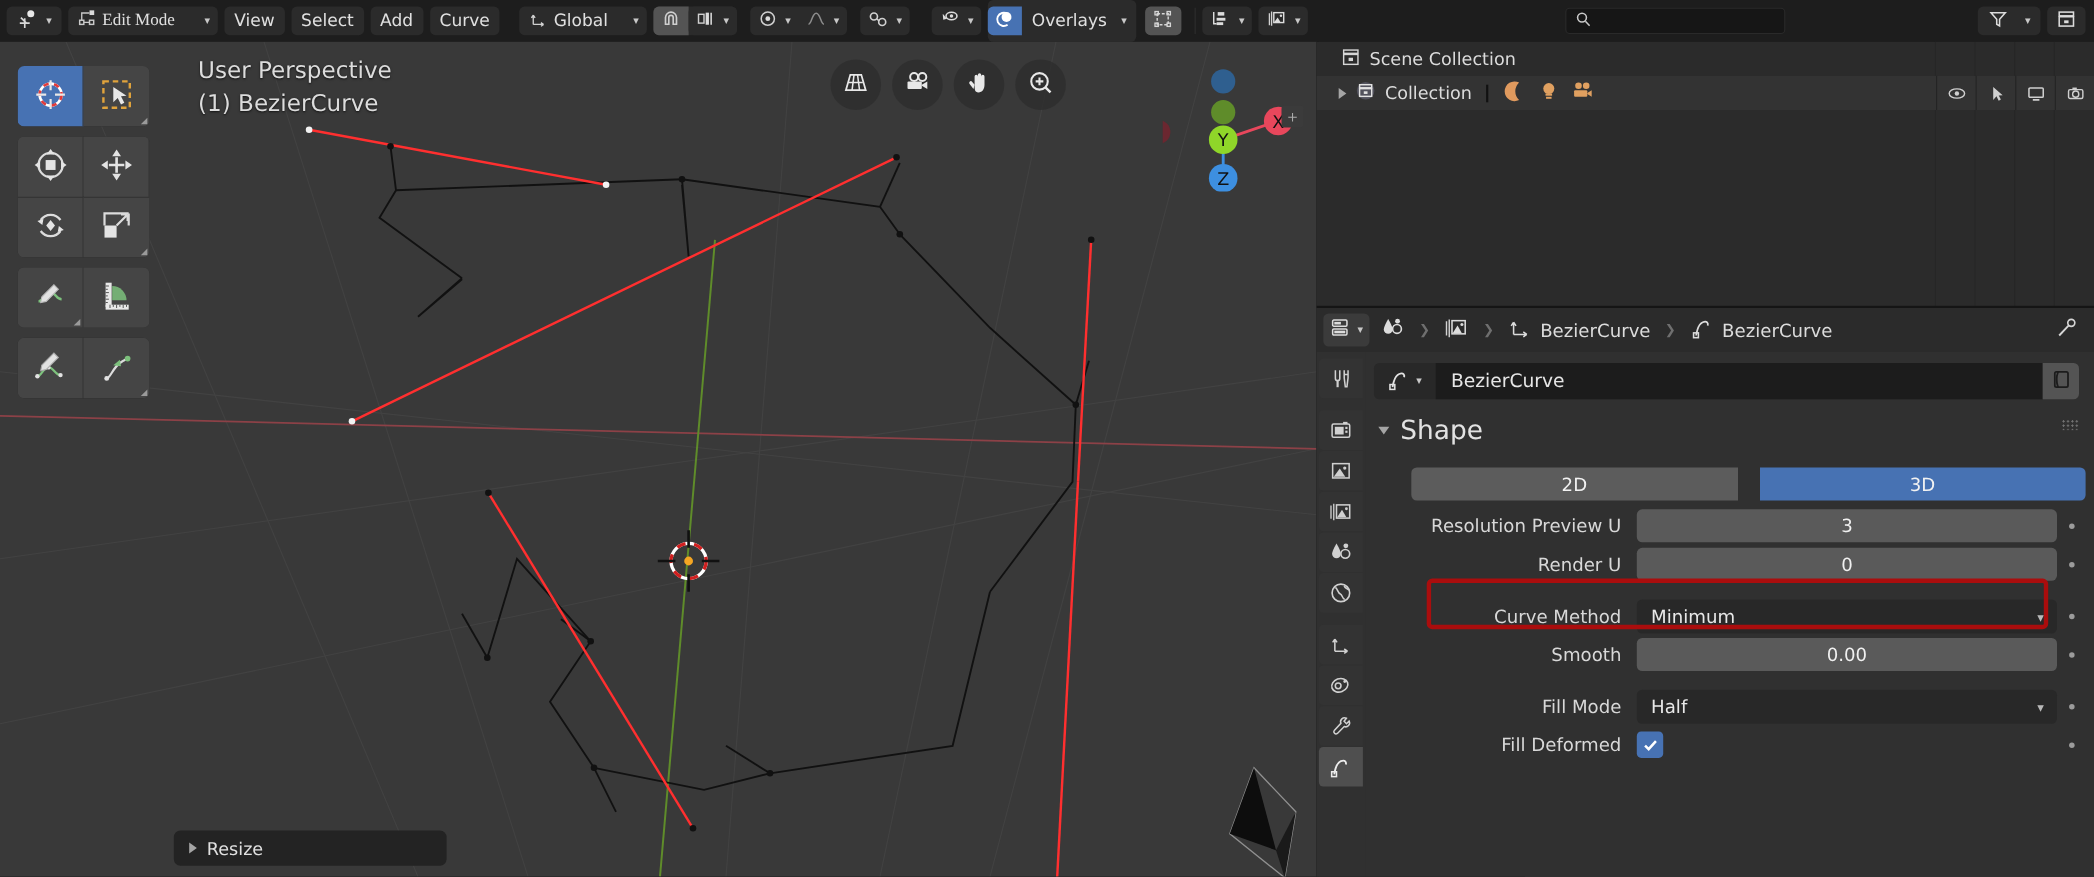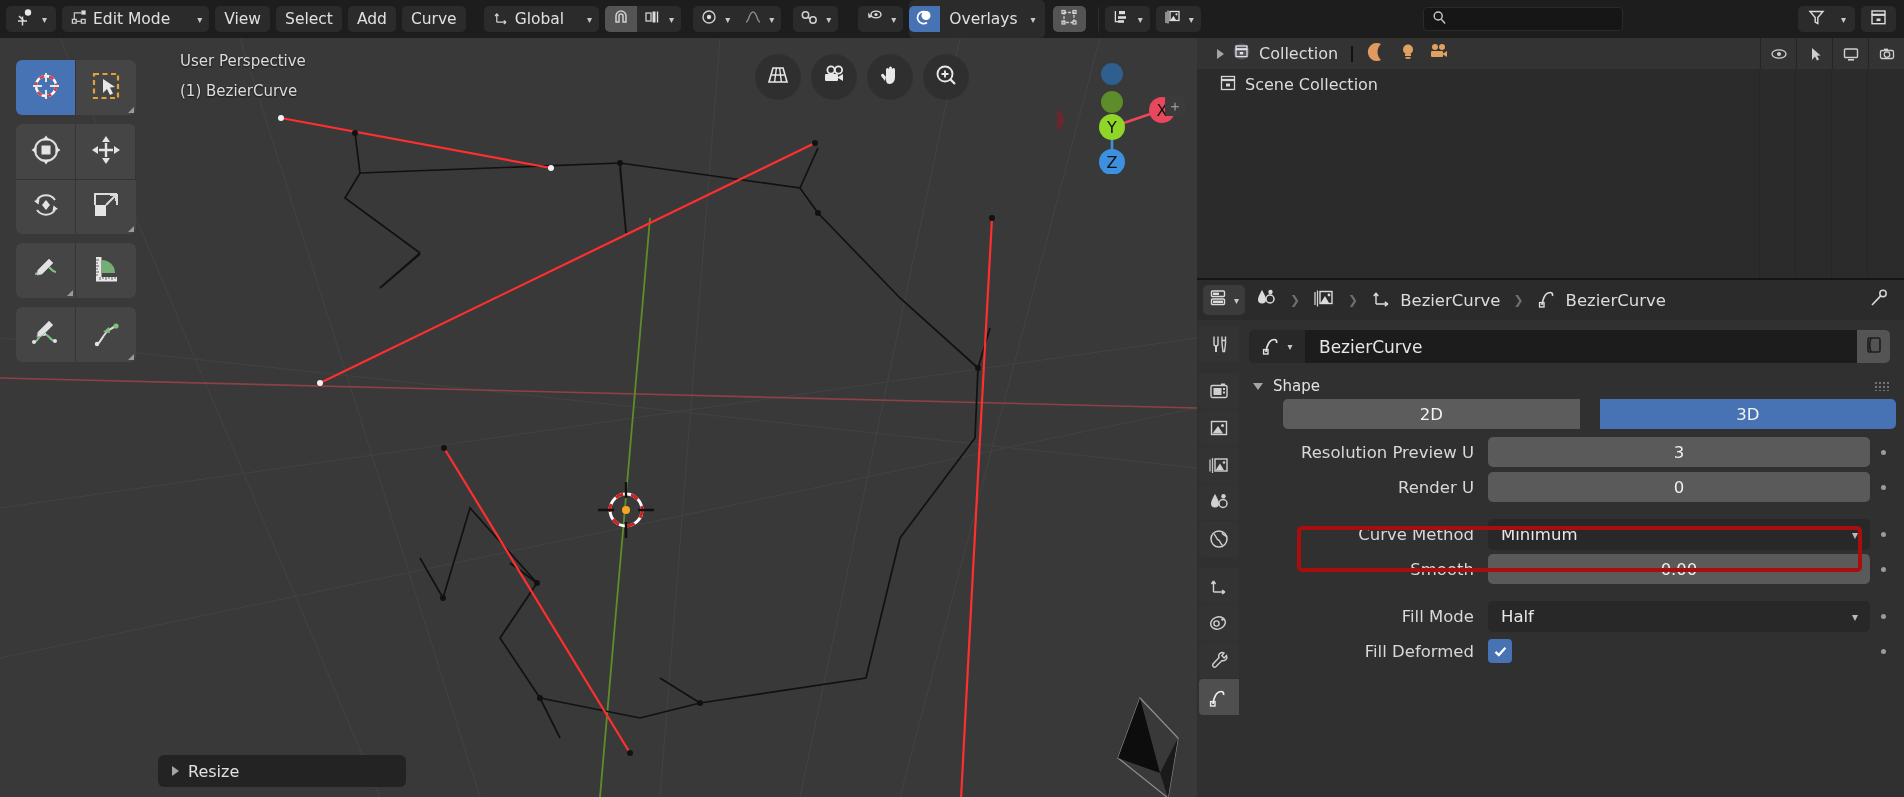--- a/index.html
+++ b/index.html
@@ -38,21 +38,21 @@
   }
   .search-box .ph { font-size:13px; color:#6d6d6d; }
 
   
   .viewport {
     position:absolute; left:0; top:38px; width:1197px; height:759px;
     background:#393939;
     overflow:hidden;
   }
   .vp-label {
-    position:absolute; font-size:15px; color:#dcdcdc;
+    position:absolute; font-size:21px; color:#dcdcdc;
     text-shadow: 0 1px 2px rgba(0,0,0,.7);
     white-space:nowrap;
   }
   .vp-canvas { position:absolute; inset:0; }
 
   
   .toolcol {
     position:absolute; left:16px; top:22px;
     display:flex; flex-direction:column; gap:9px;
     z-index:5;
@@ -165,21 +165,21 @@
     flex:1; height:33px; background:#1c1c1c; display:flex; align-items:center;
     padding-left:14px; font-size:17px; color:#e6e6e6;
   }
   .namebtn {
     width:33px;height:33px;background:#545454;border-radius:0 5px 5px 0;
     display:flex;align-items:center;justify-content:center;
   }
 
   .sec-header {
     display:flex; align-items:center; gap:10px;
-    padding:14px 0 4px 12px; font-size:15px; color:#e2e2e2;
+    padding:14px 0 20px 12px; font-size:24px; color:#e2e2e2;
     position:relative;
   }
   .grip {
     position:absolute; right:14px; top:18px;
     width:16px;height:10px;
     background-image: radial-gradient(#8a8a8a 1px, transparent 1px);
     background-size:4px 4px;
     opacity:.75;
   }
 
@@ -242,21 +242,21 @@
     <div class="tb-btn flat">
       <span>
         <svg width="20" height="20" viewBox="0 0 20 20">
           <circle cx="13" cy="5.5" r="3.2" fill="#e8e8e8"></circle>
           <path d="M3 14 h9 M7.5 9.5 v9 M4 9 l5 5" stroke="#d8d8d8" stroke-width="1.5" fill="none"></path>
         </svg>
       </span>
       <span class="chev">▾</span>
     </div>
 
-    <div class="tb-btn flat" style="padding-right:7px;">
+    <div class="tb-btn flat" style="padding-right:7px;font-family:Liberation Serif, serif;">
       <span>
         <svg width="17" height="17" viewBox="0 0 18 18">
           <rect x="1.5" y="11" width="4" height="4" fill="none" stroke="#c9c9c9" stroke-width="1.4"></rect>
           <rect x="11" y="11" width="4" height="4" fill="none" stroke="#c9c9c9" stroke-width="1.4"></rect>
           <rect x="11" y="1.5" width="4.5" height="4.5" fill="#dadada"></rect>
           <path d="M3.5 11 V4 H11 M5.5 13 H11" stroke="#c9c9c9" stroke-width="1.3" fill="none"></path>
         </svg>
       </span>
       <span>Edit Mode</span>
       <span class="chev" style="margin-left:22px;">▾</span>
@@ -690,20 +690,31 @@
   <div class="vdivider"></div>
 
   <div class="outliner">
     <div class="outl-grid">
       <div class="outl-gridline"></div>
         <div class="outl-gridline"></div>
       <div class="outl-gridline"></div>
         <div class="outl-gridline"></div>
     </div>
 
+    <div class="outl-row">
+      <span>
+        <svg width="18" height="18" viewBox="0 0 18 18">
+          <rect x="2.5" y="2.5" width="13" height="3" fill="none" stroke="#d6d6d6" stroke-width="1.3"></rect>
+          <rect x="2.5" y="6.5" width="13" height="9" fill="none" stroke="#d6d6d6" stroke-width="1.3"></rect>
+          <rect x="7" y="9.5" width="4" height="3" fill="#d6d6d6"></rect>
+        </svg>
+      </span>
+      <span>Scene Collection</span>
+    </div>
+
     <div class="outl-row r2">
       <span class="tri-r" style="margin-left:-4px;"></span>
       <span>
         <svg width="19" height="19" viewBox="0 0 19 19">
           <circle cx="9.5" cy="9.5" r="8" fill="#6b6b80" opacity=".55"></circle>
           <rect x="4" y="4" width="11" height="2.8" fill="none" stroke="#e2e2e2" stroke-width="1.3"></rect>
           <rect x="4" y="7.6" width="11" height="7" fill="none" stroke="#e2e2e2" stroke-width="1.3"></rect>
           <rect x="7.8" y="10" width="3.4" height="2.4" fill="#e2e2e2"></rect>
         </svg>
       </span>
@@ -750,31 +761,20 @@
           </svg>
         </span>
         <span class="outl-colcell">
           <svg width="18" height="18" viewBox="0 0 18 18">
             <rect x="2.5" y="5.5" width="13" height="8" rx="1.4" fill="none" stroke="#cfcfcf" stroke-width="1.3"></rect>
             <circle cx="9" cy="9.6" r="2.8" fill="none" stroke="#cfcfcf" stroke-width="1.3"></circle>
             <rect x="6" y="3.6" width="4" height="2" fill="#cfcfcf"></rect>
           </svg>
         </span>
       </span>
-    </div>
-
-    <div class="outl-row">
-      <span>
-        <svg width="18" height="18" viewBox="0 0 18 18">
-          <rect x="2.5" y="2.5" width="13" height="3" fill="none" stroke="#d6d6d6" stroke-width="1.3"></rect>
-          <rect x="2.5" y="6.5" width="13" height="9" fill="none" stroke="#d6d6d6" stroke-width="1.3"></rect>
-          <rect x="7" y="9.5" width="4" height="3" fill="#d6d6d6"></rect>
-        </svg>
-      </span>
-      <span>Scene Collection</span>
     </div>
   </div>
 
   <div class="hdivider"></div>
 
   <div class="props">
 
     <div class="props-header">
       <div class="ph-btn">
         <span>

